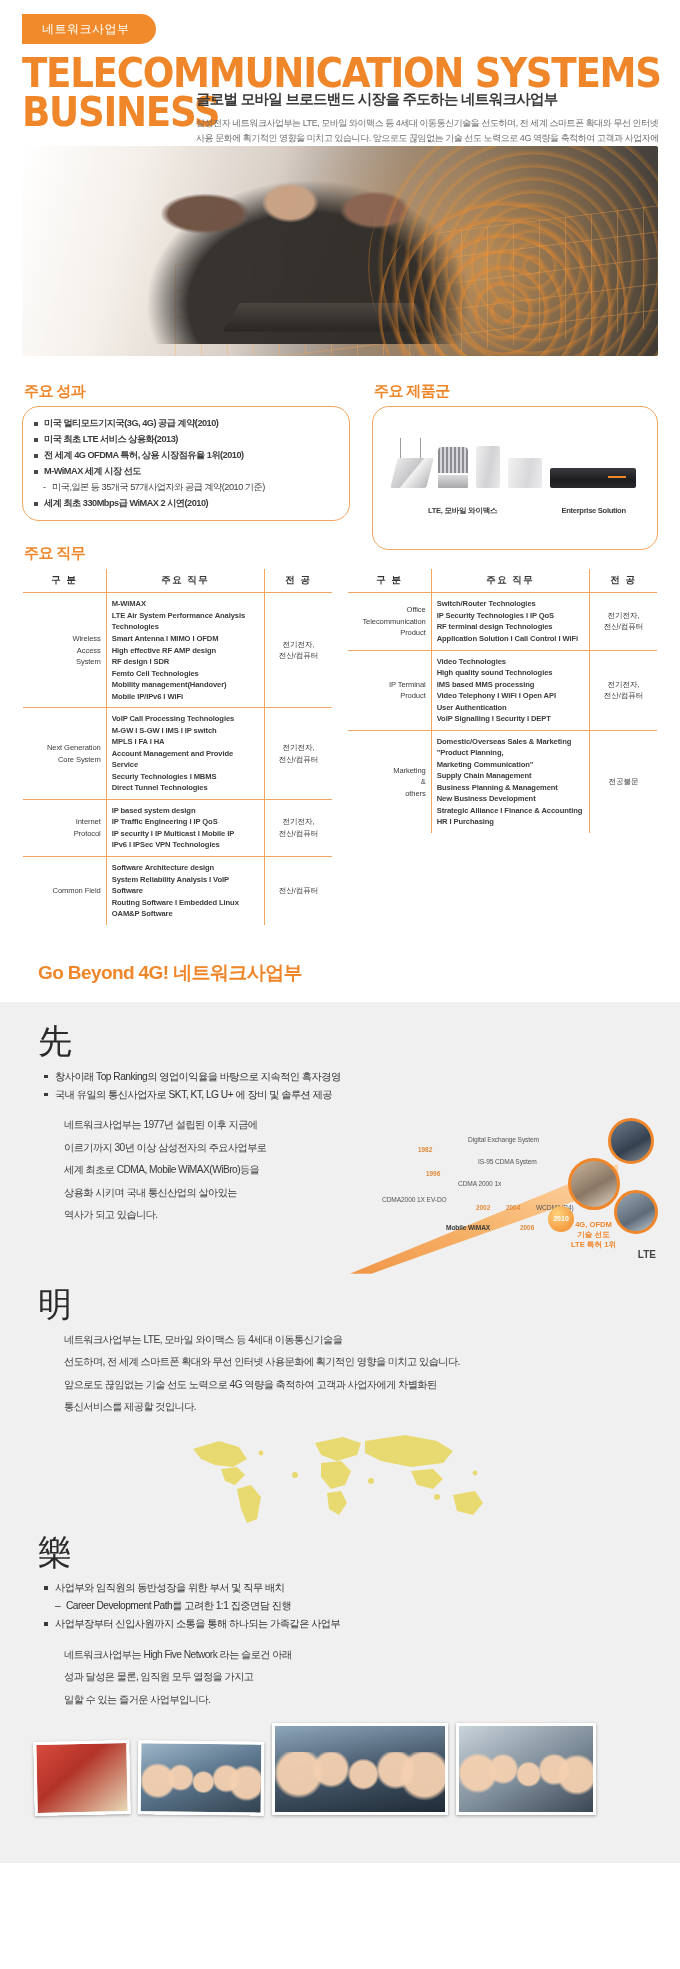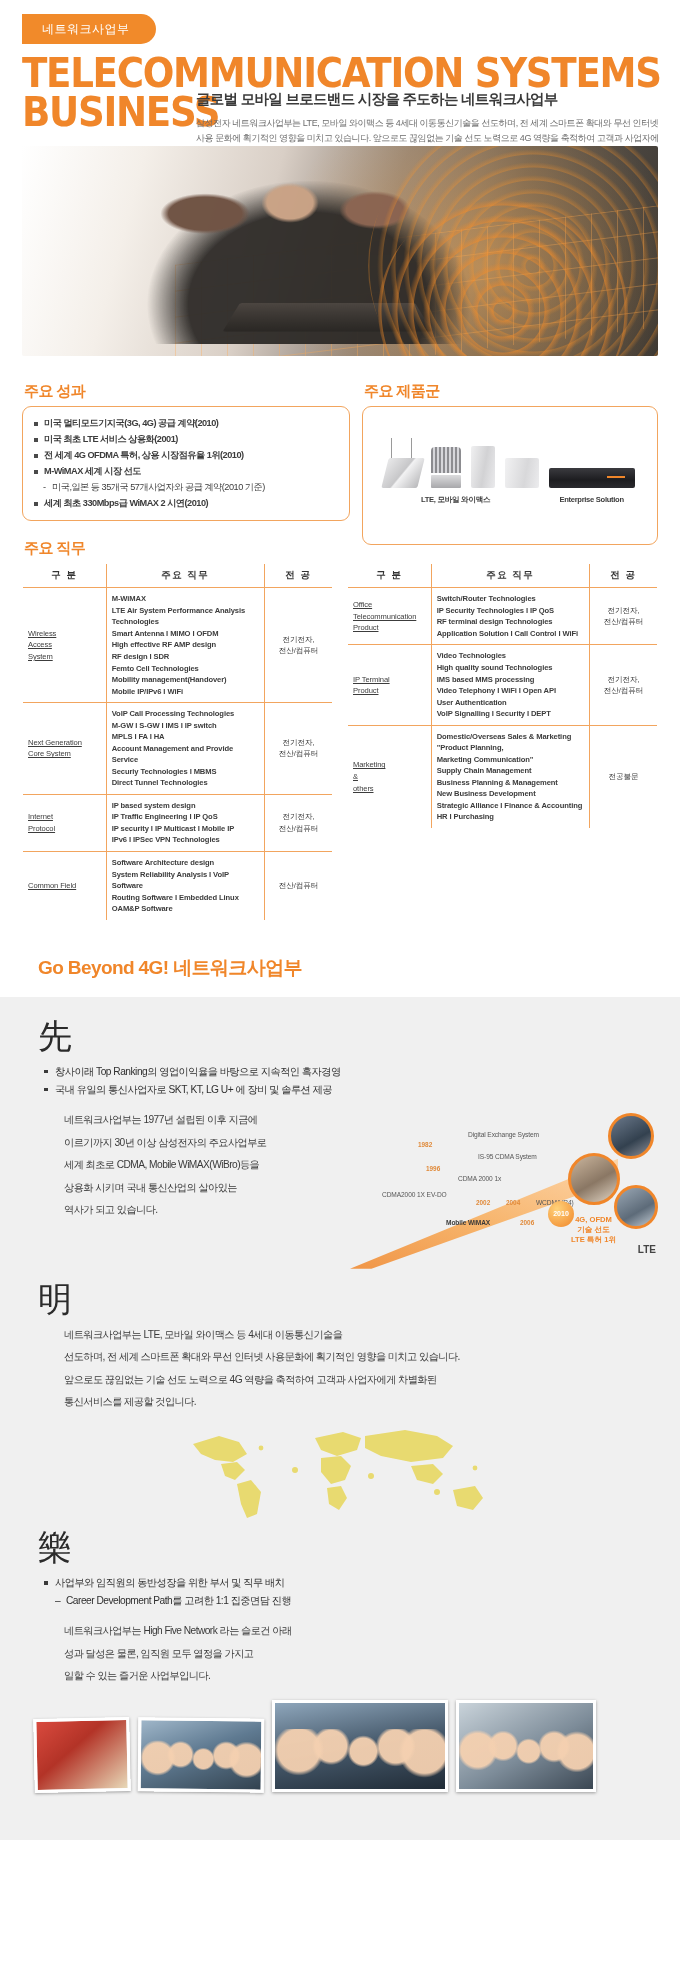--- a/index.html
+++ b/index.html
@@ -122,29 +122,29 @@
   .sec-head {
     color: #f0862a;
     font-size: 15px;
     font-weight: bold;
     letter-spacing: -0.6px;
     margin: 0 0 5px 2px;
   }
 
   .two-col {
     display: flex;
-    gap: 12px;
+    gap: 22px;
     margin: 20px 22px 0 22px;
   }
   .col-left  { width: 328px; }
   .col-right { flex: 1; }
 
   .panel {
     border: 1px solid #f2a55e;
-    border-radius: 9px;
+    border-radius: 17px;
     background: #fff;
     padding: 9px 11px;
   }
 
   
   .ach-list { list-style: none; }
   .ach-list li {
     font-size: 9.2px;
     color: #3c3c3c;
     letter-spacing: -0.5px;
@@ -175,21 +175,21 @@
   .prod-row {
     display: flex;
     align-items: flex-end;
     justify-content: space-around;
     height: 72px;
     padding: 4px 6px 0 6px;
   }
   .prod-caps {
     display: flex;
     justify-content: space-around;
-    margin-top: 7px;
+    margin-top: 18px;
   }
   .prod-cap {
     font-size: 7.6px;
     font-weight: bold;
     color: #3c3c3c;
     letter-spacing: -0.3px;
     text-align: center;
   }
   .pg { position: relative; }
   .pg .ant {
@@ -261,21 +261,21 @@
     color: #3c3c3c;
     padding: 5px 5px;
     border-right: 1px solid #f2a55e;
     border-bottom: 1px solid #f2a55e;
     vertical-align: middle;
     line-height: 1.52;
     letter-spacing: -0.1px;
   }
   table.duty td:last-child { border-right: none; }
   table.duty tr:last-child td { border-bottom: none; }
-  td.c-div  { text-align: left; font-weight: normal; text-decoration: underline; }
+  td.c-div  { text-align: right; font-weight: normal; }
   td.c-duty { text-align: left; font-weight: bold; }
   td.c-maj  { text-align: center; letter-spacing: -0.4px; }
 
   .w-div { width: 27%; }
   .w-maj { width: 22%; }
 
   
   .beyond-title {
     color: #f0862a;
     font-size: 19px;
@@ -482,21 +482,21 @@
     </div>
   </div>
 
   <div class="two-col">
 
     <div class="col-left">
       <div class="sec-head">주요 성과</div>
       <div class="panel">
         <ul class="ach-list">
           <li>미국 멀티모드기지국(3G, 4G) 공급 계약(2010)</li>
-          <li>미국 최초 LTE 서비스 상용화(2001)</li>
+          <li>미국 최초 LTE 서비스 상용화(2013)</li>
           <li>전 세계 4G OFDMA 특허, 상용 시장점유율 1위(2010)</li>
           <li>M-WiMAX 세계 시장 선도</li>
           <li class="sub">미국,일본 등 35개국 57개사업자와 공급 계약(2010 기준)</li>
           <li>세계 최초 330Mbps급 WiMAX 2 시연(2010)</li>
         </ul>
       </div>
     </div>
 
     <div class="col-right">
       <div class="sec-head">주요 제품군</div>
@@ -688,20 +688,21 @@
           <circle cx="300" cy="50" r="2.4"></circle>
         </g>
       </svg>
     </div>
 
     <div class="block">
       <div class="hanja" data-ghost="樂">樂</div>
       <ul class="bullets">
         <li>사업부와 임직원의 동반성장을 위한 부서 및 직무 배치</li>
         <li class="dash">Career Development Path를 고려한 1:1 집중면담 진행</li>
+        <li>사업부장부터 신입사원까지 소통을 통해 하나되는 가족같은 사업부</li>
       </ul>
       <div class="para wide">네트워크사업부는 High Five Network 라는 슬로건 아래</div>
       <div class="para wide">성과 달성은 물론, 임직원 모두 열정을 가지고</div>
       <div class="para wide">일할 수 있는 즐거운 사업부입니다.</div>
     </div>
 
     <div class="photo-strip">
       <div class="ph a"></div>
       <div class="ph b">
           <div class="faces"></div>

